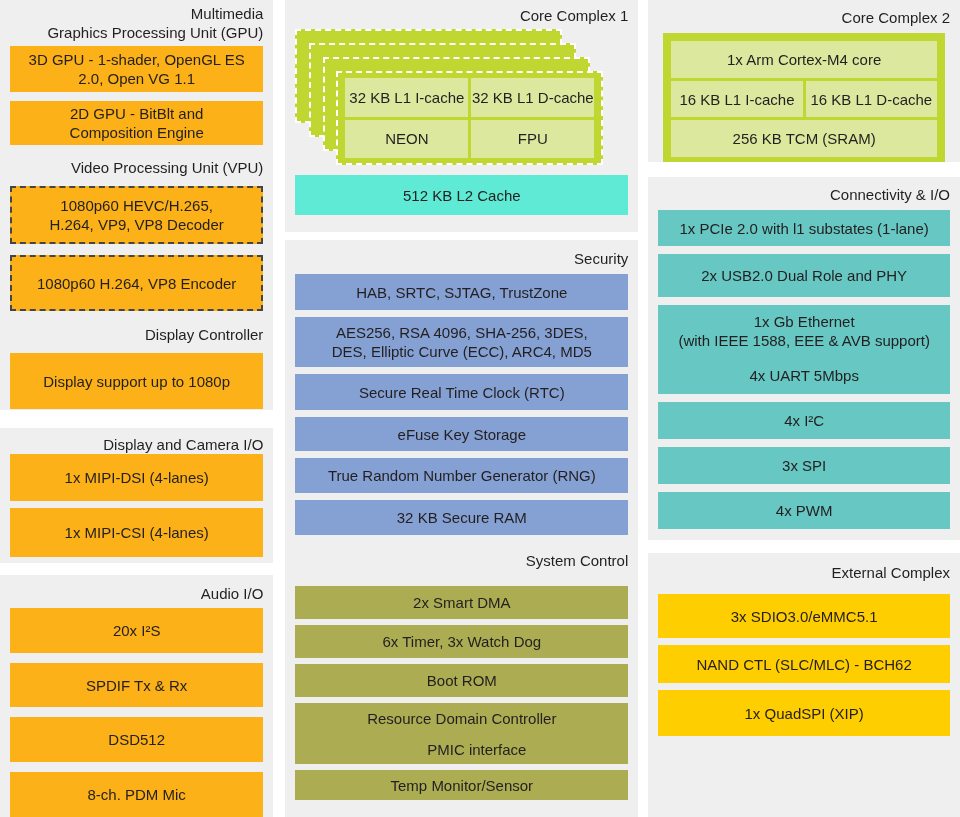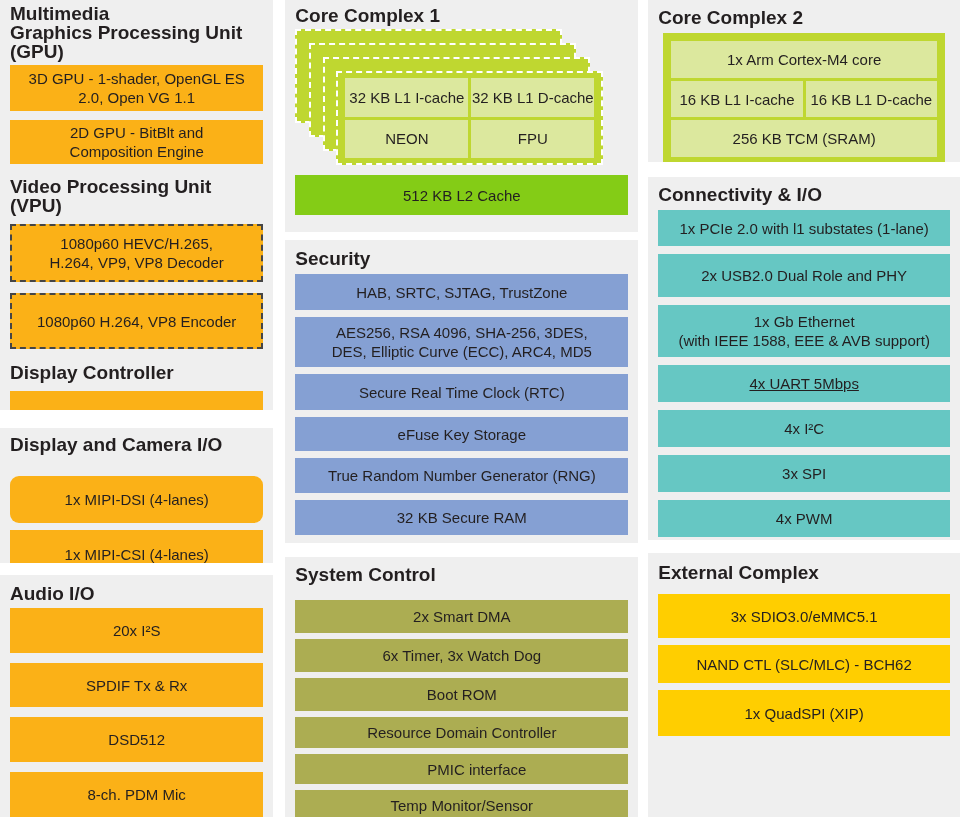--- a/index.html
+++ b/index.html
@@ -13,32 +13,32 @@
   .col { display:flex; flex-direction:column; box-sizing:border-box; }
   .col-left  { width:285px; margin-right:12px; }
   .col-mid   { width:368px; margin-right:10px; }
   .col-right { width:325px; }
 
   .panel {
     background:#efefef; box-sizing:border-box;
     padding:0 10px; overflow:hidden;
   }
   .sec-title {
-    font-weight:bold; font-size:19px; line-height:19px;
-    text-align:left; white-space:pre-line;
+    font-weight:normal; font-size:15px; line-height:19px;
+    text-align:right; white-space:pre-line;
   }
   .block {
     display:flex; align-items:center; justify-content:center;
     text-align:center; font-size:15px; line-height:19px;
     white-space:pre-line; box-sizing:border-box; padding:2px 6px;
   }
   .orange { background:#fbb117; }
   .orange-dashed { background:#fbb117; border:2px dashed #454545; }
   .yellow { background:#ffce00; }
-  .green  { background:#84cc16; }
+  .green  { background:#5eead4; }
   .blue   { background:#85a0d3; }
   .olive  { background:#acad52; }
   .teal   { background:#66c7c3; }
 
   
   .stack { position:relative; height:136px; margin-top:4px; }
   .stack-card {
     position:absolute; width:267px; height:94px; box-sizing:border-box;
     background:#bfd730; border:2px dashed #ffffff;
   }
@@ -80,21 +80,21 @@
       <div class="sec-title" style="margin-top:13px;">Video Processing Unit (VPU)</div>
       <div class="block orange-dashed" style="min-height:58px; margin-top:9px;">1080p60 HEVC/H.265,
 H.264, VP9, VP8 Decoder</div>
       <div class="block orange-dashed" style="min-height:56px; margin-top:11px;">1080p60 H.264, VP8 Encoder</div>
       <div class="sec-title" style="margin-top:14px;">Display Controller</div>
       <div class="block orange" style="min-height:56px; margin-top:9px;">Display support up to 1080p</div>
     </div>
 
     <div class="panel" style="height:135px; margin-bottom:12px;">
       <div class="sec-title" style="margin-top:7px;">Display and Camera I/O</div>
-      <div class="block orange" style="min-height:47px; margin-top:22px;border-radius:9px;">1x MIPI-DSI (4-lanes)</div>
+      <div class="block orange" style="min-height:47px; margin-top:0;">1x MIPI-DSI (4-lanes)</div>
       <div class="block orange" style="min-height:49px; margin-top:7px;">1x MIPI-CSI (4-lanes)</div>
     </div>
 
     <div class="panel" style="flex:1;">
       <div class="sec-title" style="margin-top:9px;">Audio I/O</div>
       <div class="block orange" style="min-height:45px; margin-top:5px;">20x I²S</div>
       <div class="block orange" style="min-height:44px; margin-top:10px;">SPDIF Tx &amp; Rx</div>
       <div class="block orange" style="min-height:45px; margin-top:10px;">DSD512</div>
       <div class="block orange" style="min-height:45px; margin-top:10px;">8-ch. PDM Mic</div>
     </div>
@@ -115,38 +115,38 @@
           </div>
           <div class="card-row">
             <div class="cell">NEON</div>
             <div class="cell">FPU</div>
           </div>
         </div>
       </div>
       <div class="block green" style="min-height:40px; margin-top:10px;">512 KB L2 Cache</div>
     </div>
 
-    <div class="panel" style="height:303px; margin-bottom:14px;">
+    <div class="panel" style="height:303px; ">
       <div class="sec-title" style="margin-top:9px;">Security</div>
       <div class="block blue" style="min-height:36px; margin-top:6px;">HAB, SRTC, SJTAG, TrustZone</div>
       <div class="block blue" style="min-height:50px; margin-top:7px;">AES256, RSA 4096, SHA-256, 3DES,
 DES, Elliptic Curve (ECC), ARC4, MD5</div>
       <div class="block blue" style="min-height:36px; margin-top:7px;">Secure Real Time Clock (RTC)</div>
       <div class="block blue" style="min-height:34px; margin-top:7px;">eFuse Key Storage</div>
       <div class="block blue" style="min-height:35px; margin-top:7px;">True Random Number Generator (RNG)</div>
       <div class="block blue" style="min-height:35px; margin-top:7px;">32 KB Secure RAM</div>
     </div>
 
     <div class="panel" style="flex:1;">
       <div class="sec-title" style="margin-top:8px;">System Control</div>
       <div class="block olive" style="min-height:33px; margin-top:16px;">2x Smart DMA</div>
       <div class="block olive" style="min-height:33px; margin-top:6px;">6x Timer, 3x Watch Dog</div>
       <div class="block olive" style="min-height:33px; margin-top:6px;">Boot ROM</div>
       <div class="block olive" style="min-height:31px; margin-top:6px;">Resource Domain Controller</div>
-      <div class="block olive" style="min-height:30px; margin-top:6px;padding-left:36px;">PMIC interface</div>
+      <div class="block olive" style="min-height:30px; padding-left:36px;">PMIC interface</div>
       <div class="block olive" style="min-height:30px; margin-top:6px;">Temp Monitor/Sensor</div>
     </div>
   </div>
 
   <div class="col col-right">
 
     <div class="panel" style="height:162px; margin-bottom:15px;">
       <div class="sec-title" style="margin-top:8px;">Core Complex 2</div>
       <div class="cc2-card">
         <div class="card-row">
@@ -161,21 +161,21 @@
         </div>
       </div>
     </div>
 
     <div class="panel" style="height:363px; margin-bottom:13px;">
       <div class="sec-title" style="margin-top:8px;">Connectivity &amp; I/O</div>
       <div class="block teal" style="min-height:36px; margin-top:6px;">1x PCIe 2.0 with l1 substates (1-lane)</div>
       <div class="block teal" style="min-height:43px; margin-top:8px;">2x USB2.0 Dual Role and PHY</div>
       <div class="block teal" style="min-height:52px; margin-top:8px;">1x Gb Ethernet
 (with IEEE 1588, EEE &amp; AVB support)</div>
-      <div class="block teal" style="min-height:37px; margin-top:8px;text-decoration:underline;">4x UART 5Mbps</div>
+      <div class="block teal" style="min-height:37px; ">4x UART 5Mbps</div>
       <div class="block teal" style="min-height:37px; margin-top:8px;">4x I²C</div>
       <div class="block teal" style="min-height:37px; margin-top:8px;">3x SPI</div>
       <div class="block teal" style="min-height:37px; margin-top:8px;">4x PWM</div>
     </div>
 
     <div class="panel" style="flex:1;">
       <div class="sec-title" style="margin-top:10px;">External Complex</div>
       <div class="block yellow" style="min-height:44px; margin-top:12px;">3x SDIO3.0/eMMC5.1</div>
       <div class="block yellow" style="min-height:38px; margin-top:7px;">NAND CTL (SLC/MLC) - BCH62</div>
       <div class="block yellow" style="min-height:46px; margin-top:7px;">1x QuadSPI (XIP)</div>

